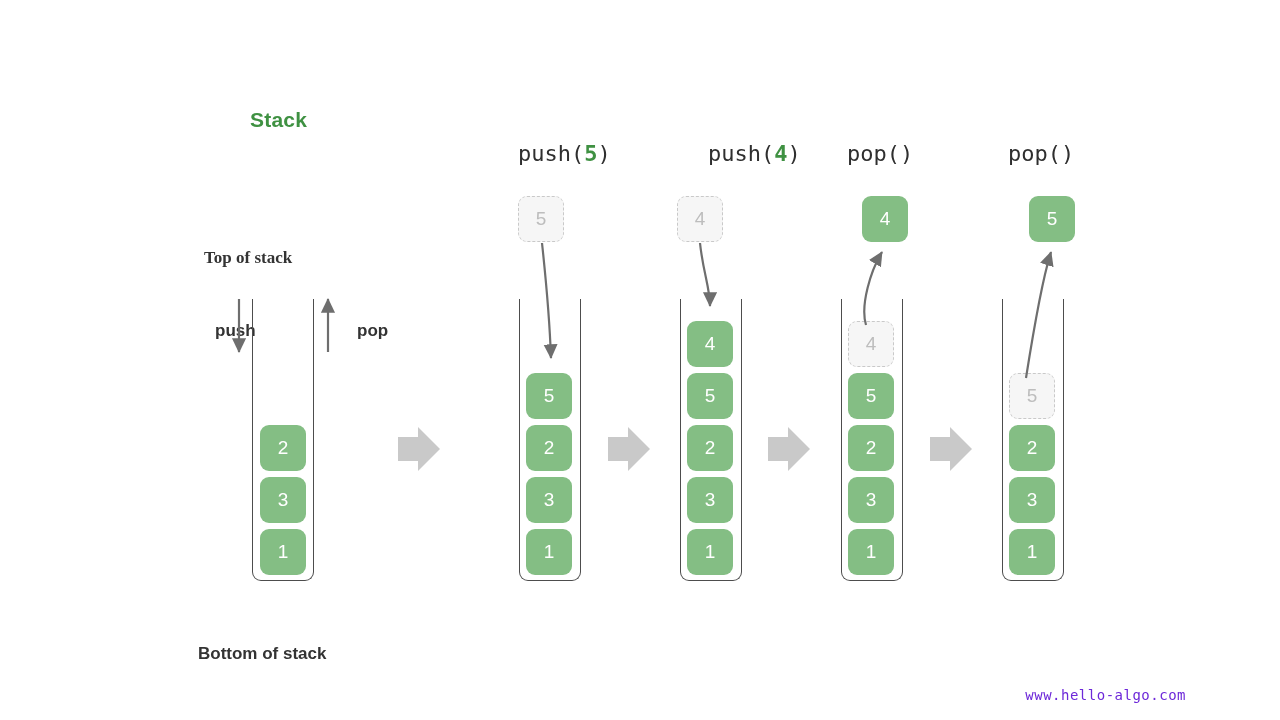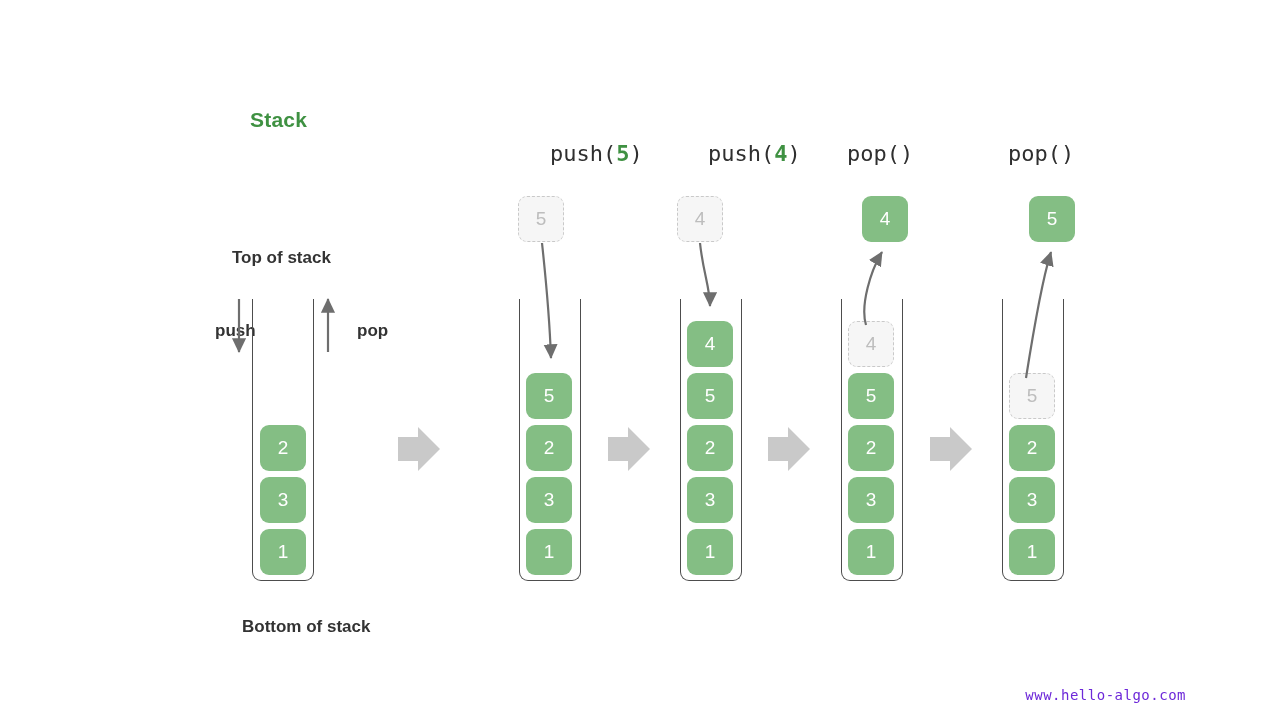--- a/index.html
+++ b/index.html
@@ -26,22 +26,22 @@
     color: #3f9142;
     letter-spacing: 0.2px;
   }
   .label-bold {
     position: absolute;
     font-size: 17px;
     font-weight: bold;
     color: #333333;
     white-space: nowrap;
   }
-  .label-top    { left: 232px; top: 248px; }
-  .label-bottom { left: 198px; top: 617px; margin-left: 44px; }
+  .label-top    { left: 204px; top: 248px; font-family: Liberation Serif, serif; }
+  .label-bottom { left: 198px; top: 644px; }
   .label-push   { left: 168px; top: 321px; margin-left: 47px; }
   .label-pop    { left: 357px; top: 321px; }
 
   
   .op-header {
     position: absolute;
     top: 141px;
     font-family: "DejaVu Sans Mono", "Liberation Mono", monospace;
     font-size: 22px;
     color: #2f2f2f;
@@ -118,21 +118,21 @@
   <div class="label-bold label-top">Top of stack</div>
   <div class="label-bold label-bottom">Bottom of stack</div>
   <div class="label-bold label-push">push</div>
   <div class="label-bold label-pop">pop</div>
 
   <div class="stack-container" style="left:252px; top:299px;"></div>
   <div class="cell filled" style="left:260px; top:425px;">2</div>
   <div class="cell filled" style="left:260px; top:477px;">3</div>
   <div class="cell filled" style="left:260px; top:529px;">1</div>
 
-  <div class="op-header" style="left:518px;margin-left:32px;">
+  <div class="op-header" style="left:518px;">
     <span>push(</span><span class="arg">5</span><span>)</span>
   </div>
   <div class="cell ghost" style="left:518px; top:196px;">5</div>
   <div class="stack-container" style="left:519px; top:299px;"></div>
   <div class="cell filled" style="left:526px; top:373px;">5</div>
   <div class="cell filled" style="left:526px; top:425px;">2</div>
   <div class="cell filled" style="left:526px; top:477px;">3</div>
   <div class="cell filled" style="left:526px; top:529px;">1</div>
 
   <div class="op-header" style="left:708px;">

